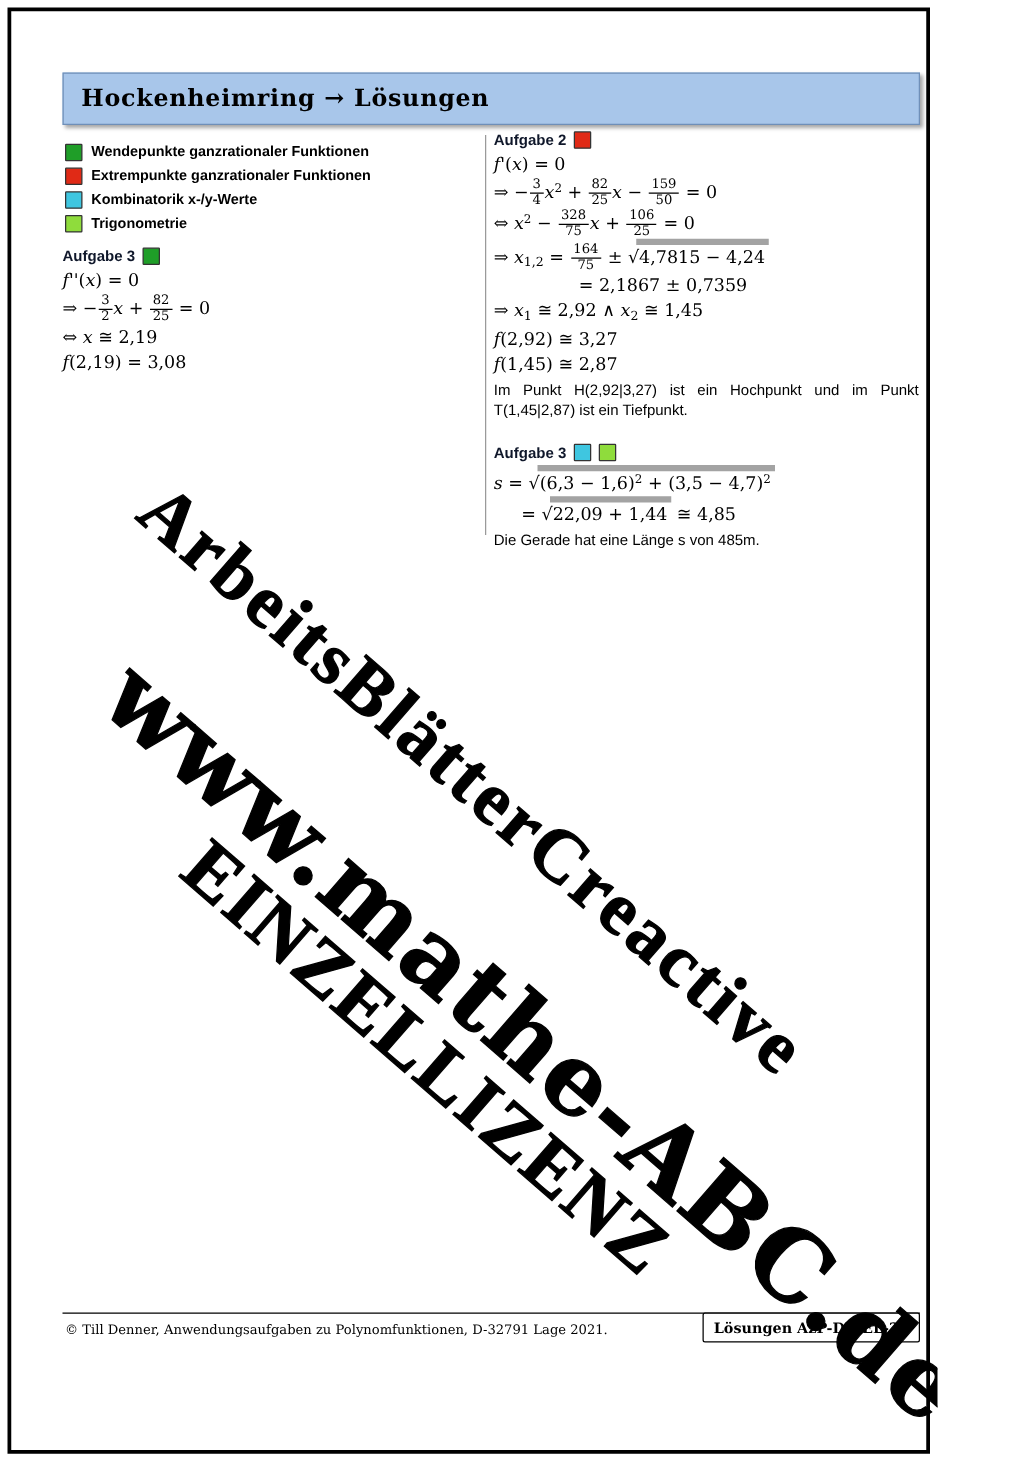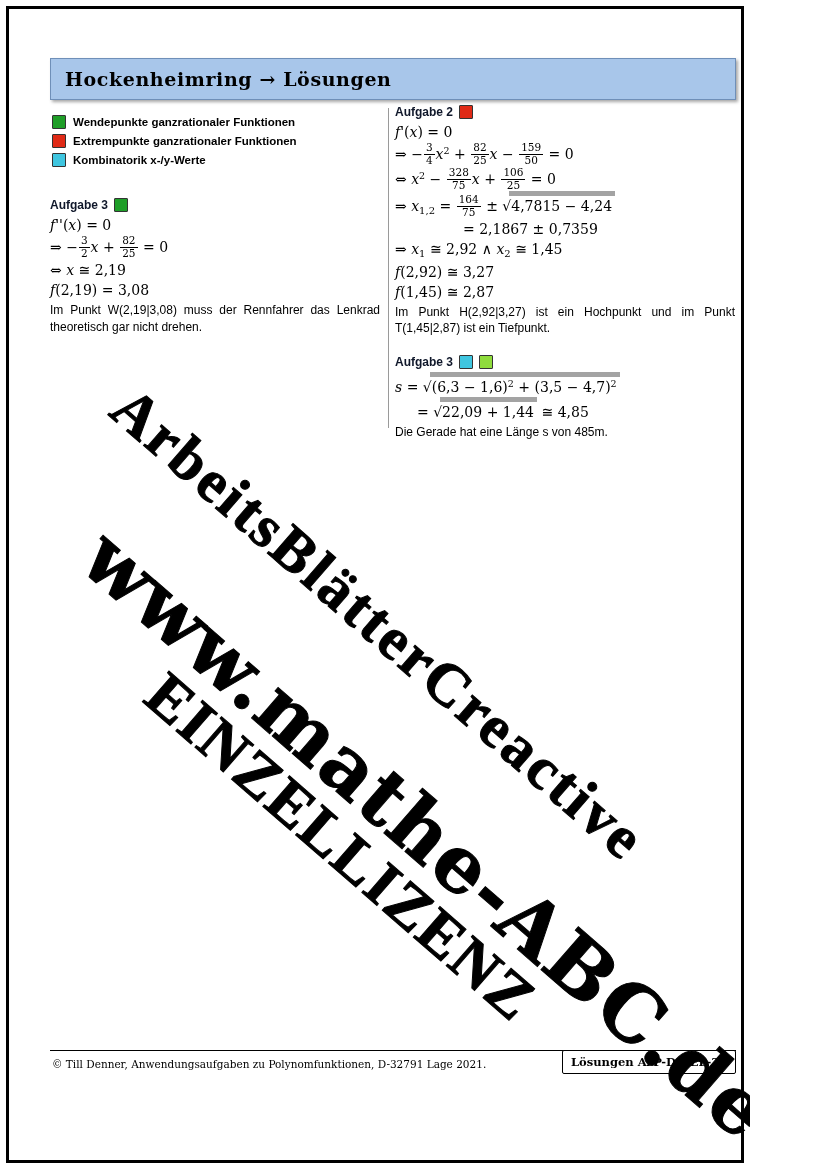--- a/index.html
+++ b/index.html
@@ -228,20 +228,24 @@
         <span class="legend-label">Wendepunkte ganzrationaler Funktionen</span>
       </div>
       <div class="legend-row">
         <span class="legend-sq" style="background:#e02a16"></span>
         <span class="legend-label">Extrempunkte ganzrationaler Funktionen</span>
       </div>
       <div class="legend-row">
         <span class="legend-sq" style="background:#3fc6e0"></span>
         <span class="legend-label">Kombinatorik x-/y-Werte</span>
       </div>
+      <div class="legend-row">
+        <span class="legend-sq" style="background:#8fdc3c"></span>
+        <span class="legend-label">Trigonometrie</span>
+      </div>
     </div>
 
     <div id="divider"></div>
 
     <div id="col-left">
       <div class="task-head">
         <span>Aufgabe 3</span>
         <span class="sq" style="background:#1f9e28"></span>
       </div>
 
@@ -251,21 +255,20 @@
       <div class="math">
         ⇒ −<span class="frac"><span class="num">3</span><span class="den">2</span></span><span class="mi">x</span> +
         <span class="frac"><span class="num">82</span><span class="den">25</span></span> = 0
       </div>
       <div class="math">
         ⇔ <span class="mi">x</span> ≅ 2,19
       </div>
       <div class="math">
         <span class="mi">f</span>(2,19) = 3,08
       </div>
-      <div class="txt">Im Punkt W(2,19|3,08) muss der Rennfahrer das Lenkrad theoretisch gar nicht drehen.</div>
     </div>
 
     <div id="col-right">
       <div class="task-head">
         <span>Aufgabe 2</span>
         <span class="sq" style="background:#e02a16"></span>
       </div>
 
       <div class="math">
         <span class="mi">f'</span>(<span class="mi">x</span>) = 0

